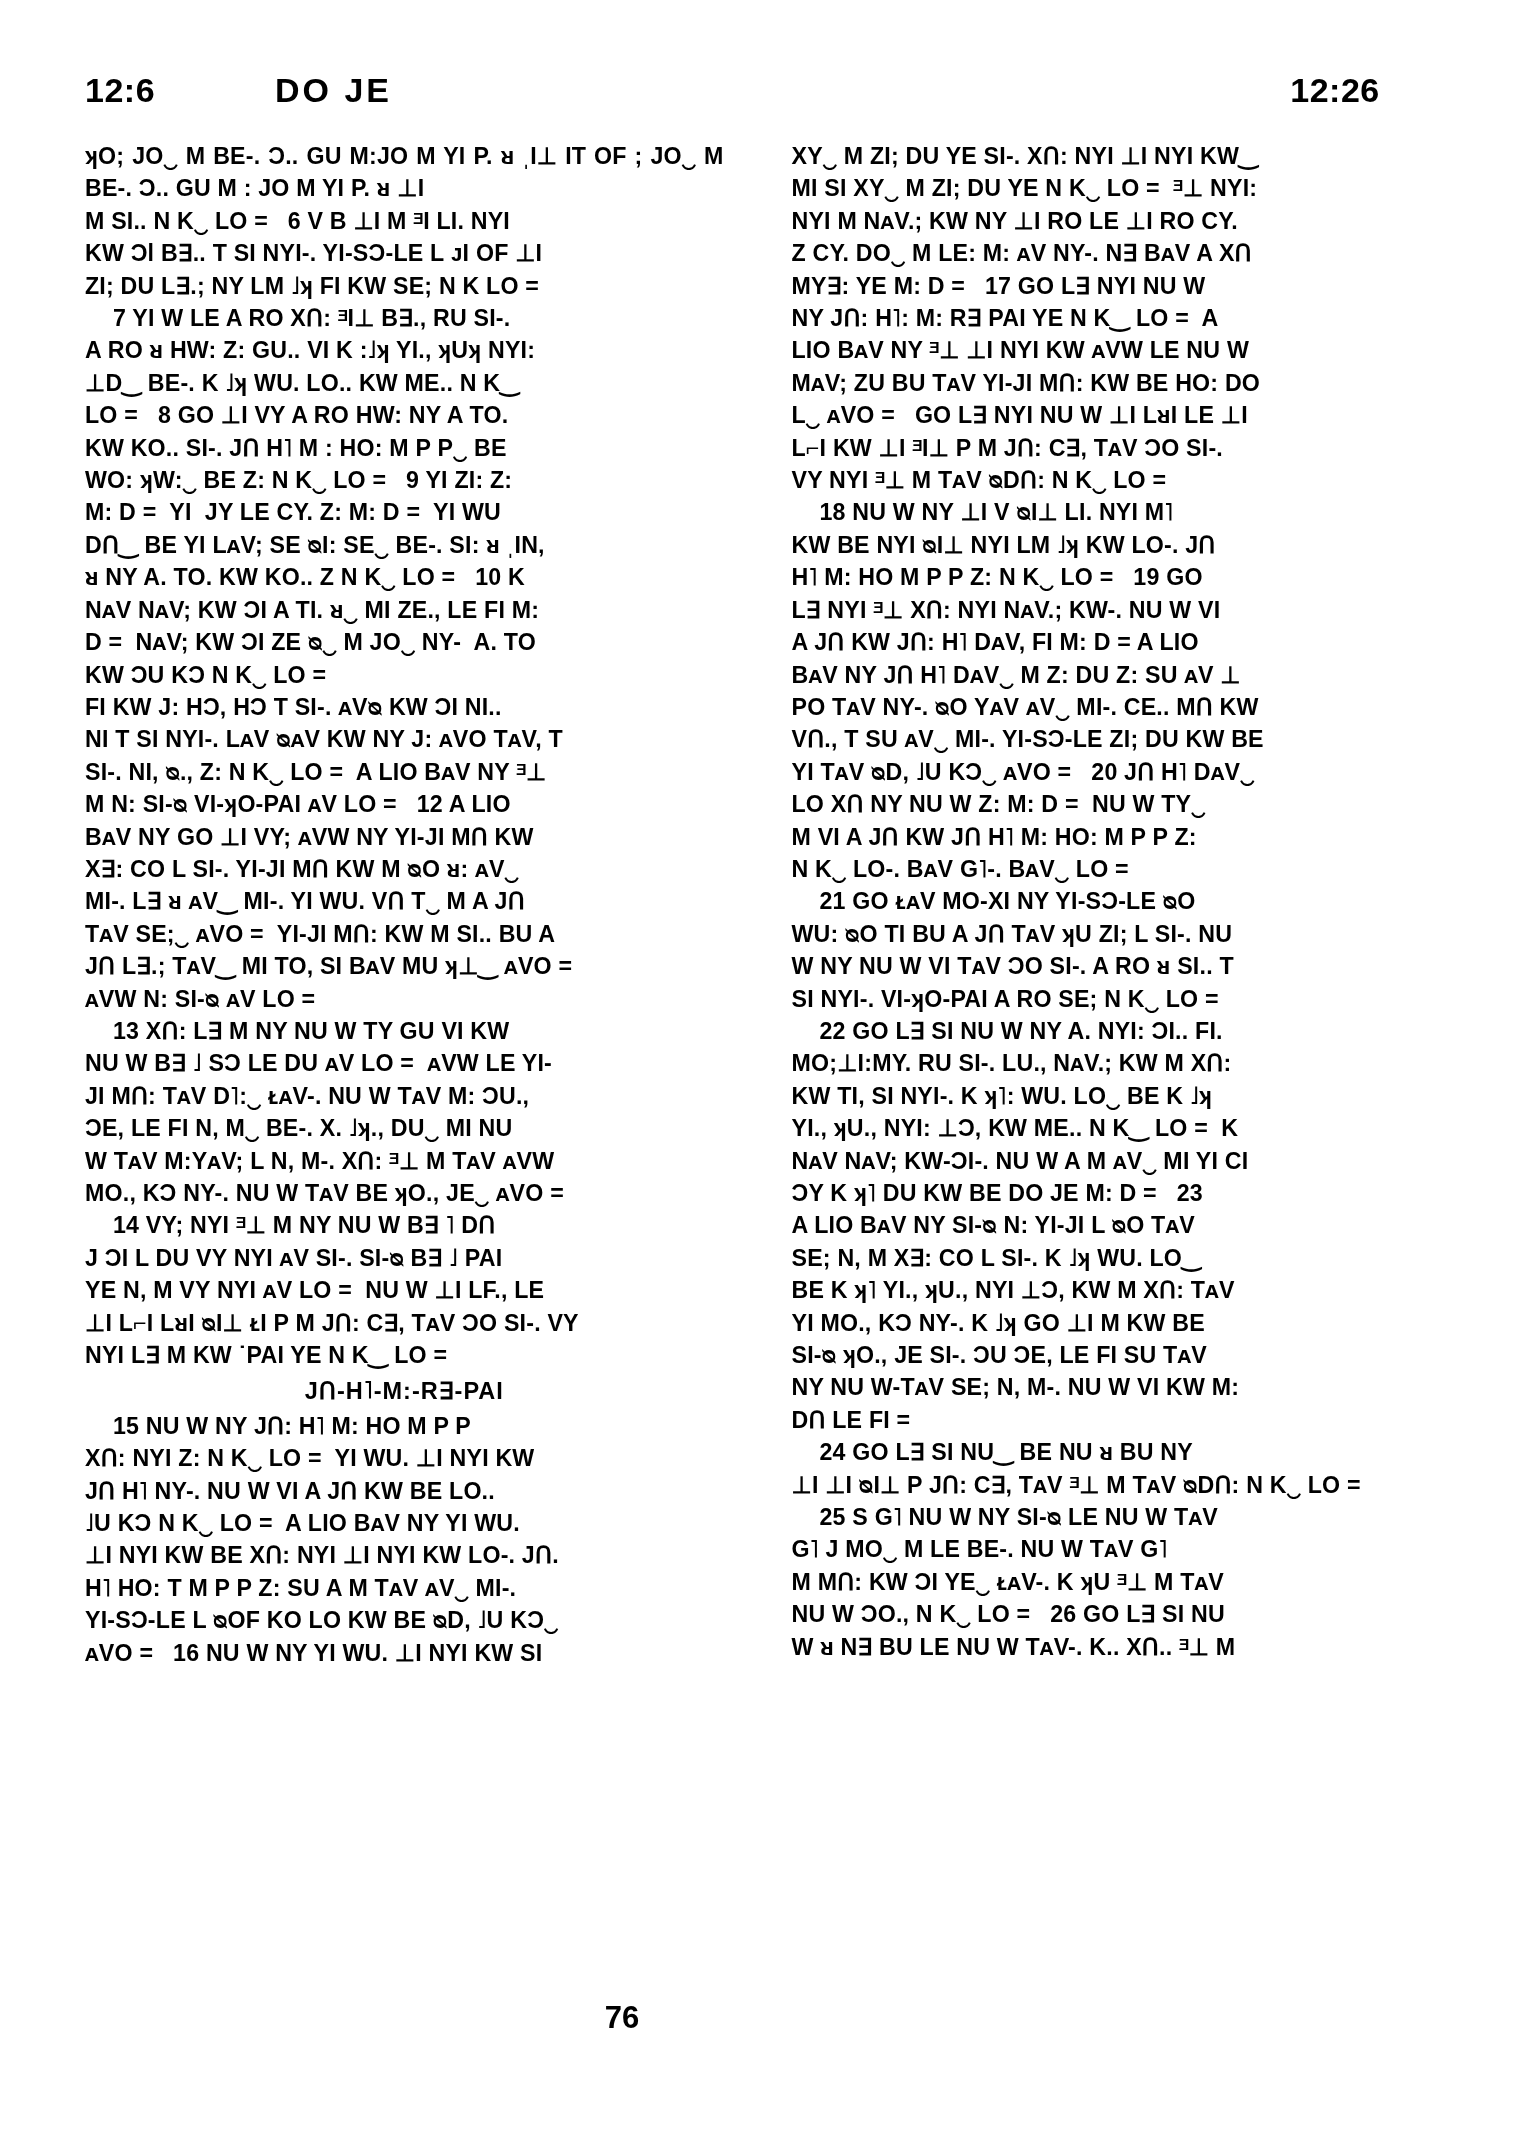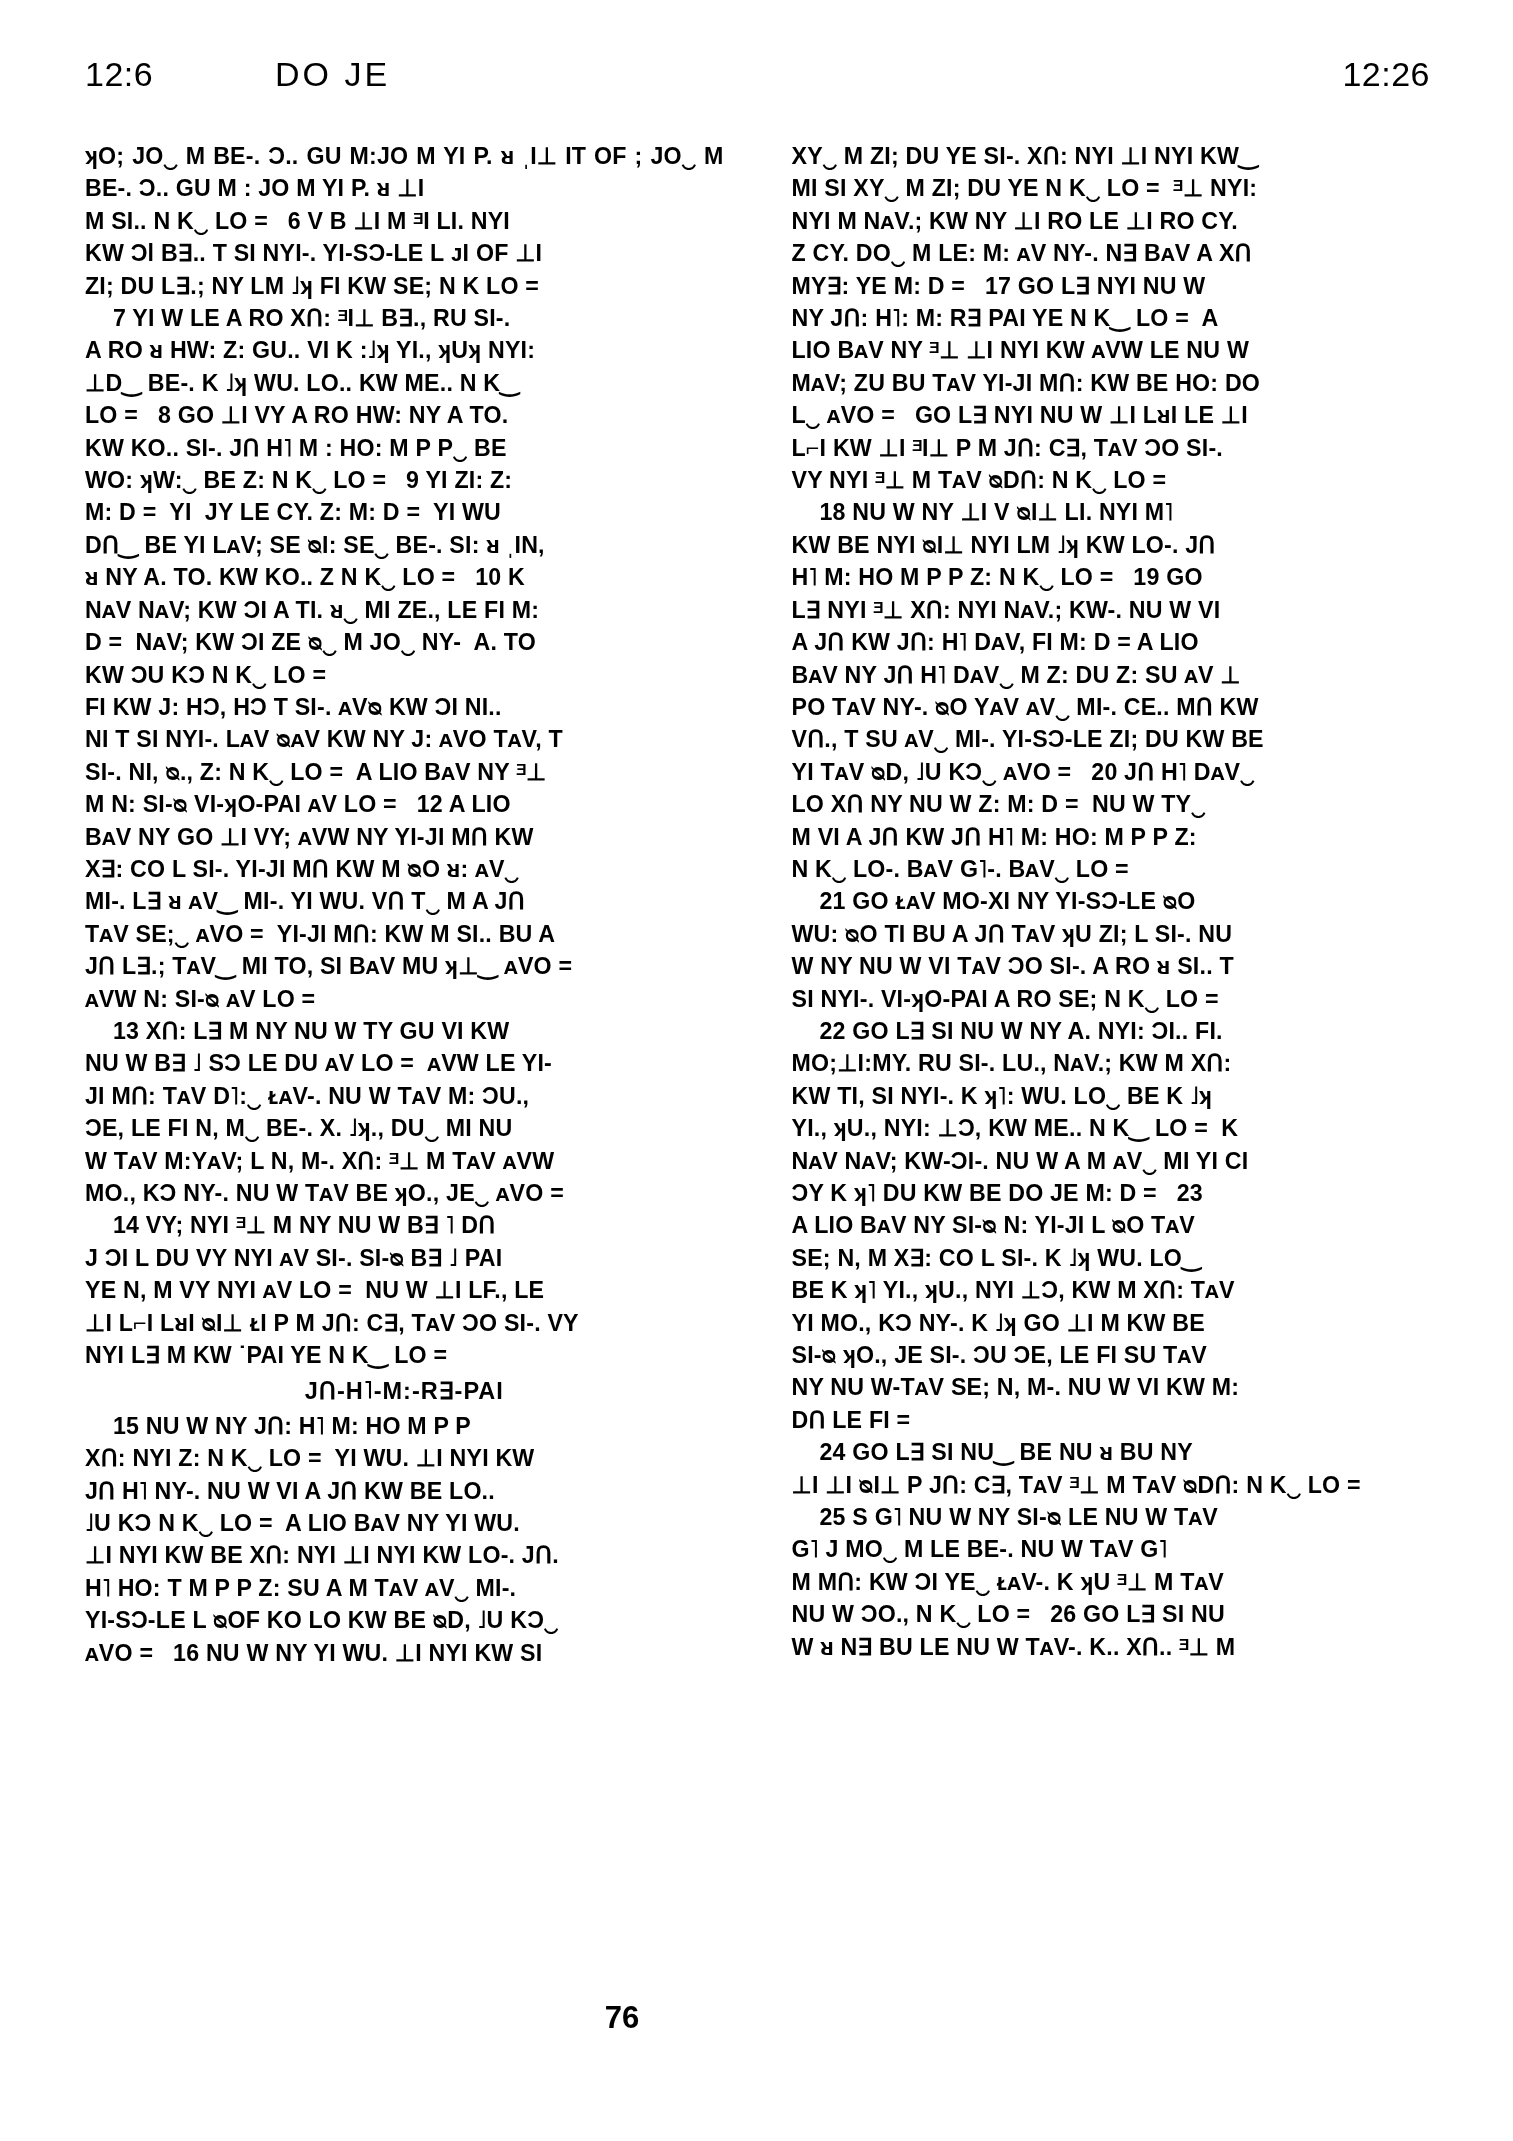--- a/index.html
+++ b/index.html
@@ -23,33 +23,33 @@
     background: #fff;
   }
   .header {
     position: absolute;
     left: 85px;
     top: 55px;
     width: 1345px;
     display: flex;
     align-items: baseline;
     justify-content: space-between;
-    font-weight: normal;
+    font-weight: bold;
     font-size: 34px;
     letter-spacing: 0.5px;
   }
   .header .center {
     flex: 1;
     text-align: left;
     letter-spacing: 3px;
   }
   .header .left, .header .right {
     width: 190px;
   }
-  .header .right { text-align: right; }
+  .header .right { text-align: center; margin-top: 16px; }
 
   .columns {
     position: absolute;
     left: 85px;
     top: 140px;
     width: 1345px;
     height: 1830px;
     display: flex;
     gap: 68px;
   }

